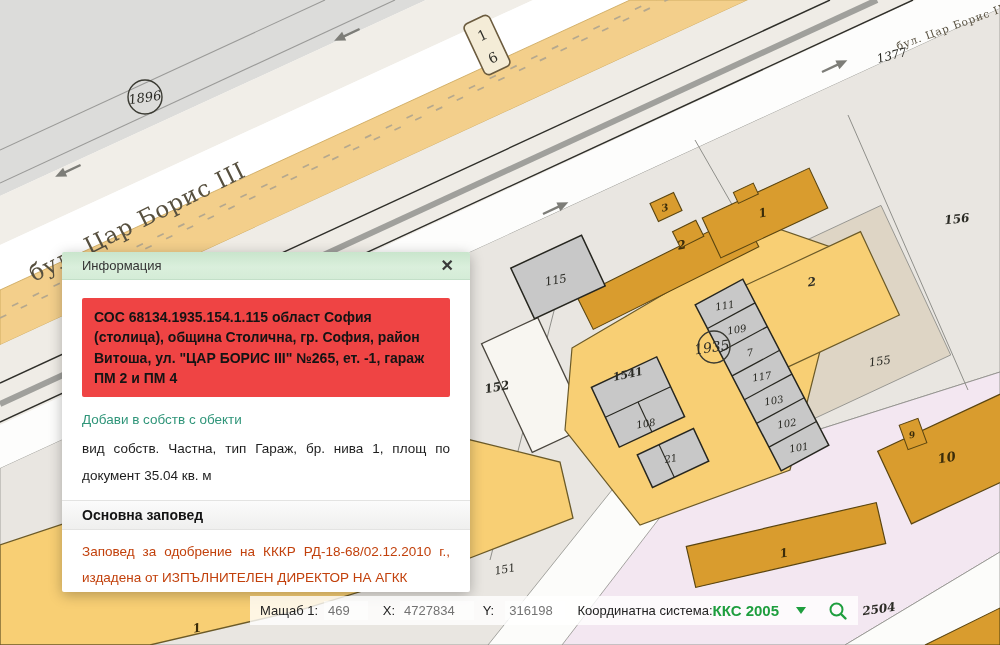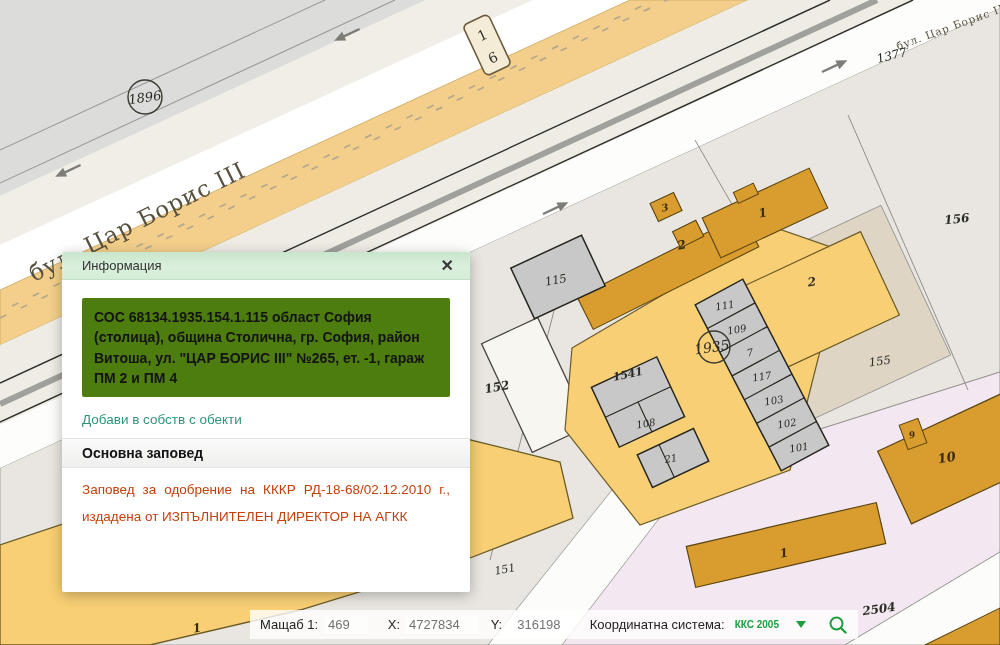--- a/index.html
+++ b/index.html
@@ -14,40 +14,40 @@
 
   
   #popup { position:absolute; left:62px; top:252px; width:408px; height:340px;
            background:#ffffff; z-index:10; box-shadow:0 3px 14px rgba(0,0,0,0.28);
            border-radius:2px; }
   #popup-header { height:28px; background:linear-gradient(180deg,#c9e5cc 0%, #daefdc 55%, #d4ecd7 100%);
                   border-bottom:1px solid #c3dfc8; display:flex; align-items:center;
                   justify-content:space-between; padding:0 16px 0 20px; border-radius:2px 2px 0 0; }
   #popup-title { font-size:13px; color:#333; }
   #popup-close { font-size:16px; color:#3a3a3a; cursor:pointer; line-height:1; font-weight:bold; }
-  .info-box { margin:18px 20px 0; background:#4d7c0f; border-radius:2px; padding:9px 12px;
+  .info-box { margin:18px 20px 0; background:#ef4444; border-radius:2px; padding:9px 12px;
               font-size:14px; font-weight:bold; color:#141414; line-height:1.45; }
   .add-link { display:block; margin:15px 20px 0; color:#2f9579; font-size:13.5px; text-decoration:none; cursor:pointer; }
   .details-text { margin:9px 20px 0; font-size:13.5px; color:#1e1e1e; line-height:1.95; text-align:justify; }
   .section-bar { margin-top:11px; padding:6px 20px; background:linear-gradient(180deg,#fbfbfb,#efefee);
                  border-top:1px solid #e3e3e2; border-bottom:1px solid #e3e3e2;
                  font-size:14px; font-weight:bold; color:#141414; }
   .order-text { margin:9px 20px 16px; font-size:13.5px; color:#c2410c; line-height:1.95; text-align:justify; }
 
   
-  #statusbar { position:absolute; left:250px; top:610px; width:608px; height:29px; z-index:20;
+  #statusbar { position:absolute; left:250px; top:596px; width:608px; height:29px; z-index:20;
                background:rgba(255,255,255,0.8); display:flex; align-items:center;
                padding:0 10px; font-size:13px; color:#222; }
   .sb-label { white-space:nowrap; }
   .sb-input { border:0; background:rgba(255,255,255,0.55); font-size:13px; color:#737373;
               padding:2px 4px; font-family:"Liberation Sans", sans-serif; }
   #scale-input { width:44px; margin-left:6px; }
   #x-input { width:74px; margin-left:5px; }
   #y-input { width:60px; margin-left:11px; }
-  #crs-value { color:#1e9e3e; font-size:10px; font-weight:bold; margin-left:10px; white-space:nowrap; }
+  #crs-value { color:#1e9e3e; font-size:15px; font-weight:bold; white-space:nowrap; }
   #crs-arrow { width:0; height:0; border-left:5px solid transparent; border-right:5px solid transparent;
                border-top:7px solid #1e9e3e; margin-left:17px; cursor:pointer; }
   #search-btn { margin-left:22px; background:none; border:0; cursor:pointer; display:flex; align-items:center; }
   .sp24 { width:24px; } .sp14 { width:14px; } .sp20 { width:20px; }
 </style>
 </head>
 <body>
 
 <svg id="map" viewBox="0 0 1000 645" xmlns="http://www.w3.org/2000/svg">
 
@@ -197,20 +197,21 @@
   <text class="bldg-label" x="197" y="632" text-anchor="middle" font-size="12" transform="rotate(-10 197 629)">1</text>
 </svg>
 
 <div id="popup">
   <div id="popup-header">
     <span id="popup-title">Информация</span>
     <span id="popup-close">✕</span>
   </div>
   <div class="info-box">СОС 68134.1935.154.1.115 област София (столица), община Столична, гр. София, район Витоша, ул. "ЦАР БОРИС III" №265, ет. -1, гараж ПМ 2 и ПМ 4</div>
   <a class="add-link">Добави в собств с обекти</a>
+  <div class="details-text">вид собств. Частна, тип Гараж, бр. нива 1, площ по документ 35.04 кв. м</div>
   <div class="section-bar">Основна заповед</div>
   <div class="order-text">Заповед за одобрение на КККР РД-18-68/02.12.2010 г., издадена от ИЗПЪЛНИТЕЛЕН ДИРЕКТОР НА АГКК</div>
 </div>
 
 <div id="statusbar">
   <span class="sb-label">Мащаб 1:</span>
   <input id="scale-input" class="sb-input" value="469" style="">
   <span class="sp24"></span>
   <span class="sb-label">X:</span>
   <input id="x-input" class="sb-input" value="4727834" style="">

